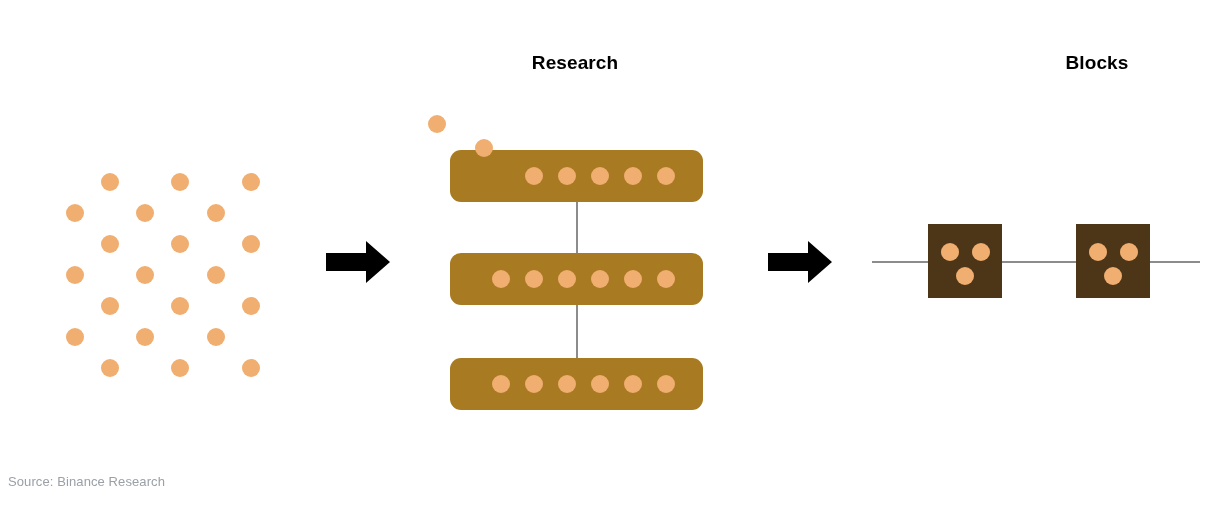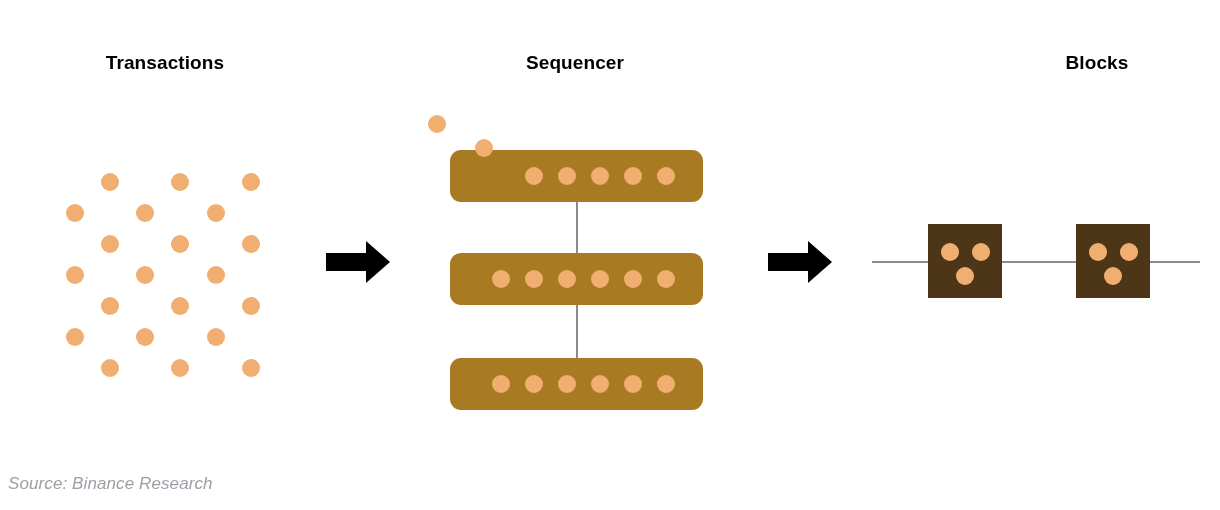--- a/index.html
+++ b/index.html
@@ -120,34 +120,32 @@
     border-radius: 50%;
     background: #F0AE70;
     transform: translate(-50%, -50%);
   }
 
   
   #source-note {
     position: absolute;
     left: 8px;
     top: 474px;
-    font-size: 17px;
+    font-size: 13px;
     color: #9AA0A6;
     letter-spacing: 0.1px;
     white-space: nowrap;
-    font-style: italic;
   }
 </style>
 </head>
 <body>
 
 <div id="canvas">
 
-  <div class="col-title" style="left:165px; top:52px;">Transactions</div>
-  <div class="col-title" style="left:575px; top:52px;">Sequencer</div>
+  <div class="col-title" style="left:575px; top:52px;">Research</div>
   <div class="col-title" style="left:1097px; top:52px;">Blocks</div>
 
   <div id="tx-cloud">
       <div class="tx-dot" style="left: 55px; top: 14px;"></div>
       <div class="tx-dot" style="left: 125px; top: 14px;"></div>
       <div class="tx-dot" style="left: 196px; top: 14px;"></div>
       <div class="tx-dot" style="left: 20px; top: 45px;"></div>
       <div class="tx-dot" style="left: 90px; top: 45px;"></div>
       <div class="tx-dot" style="left: 161px; top: 45px;"></div>
       <div class="tx-dot" style="left: 55px; top: 76px;"></div>

